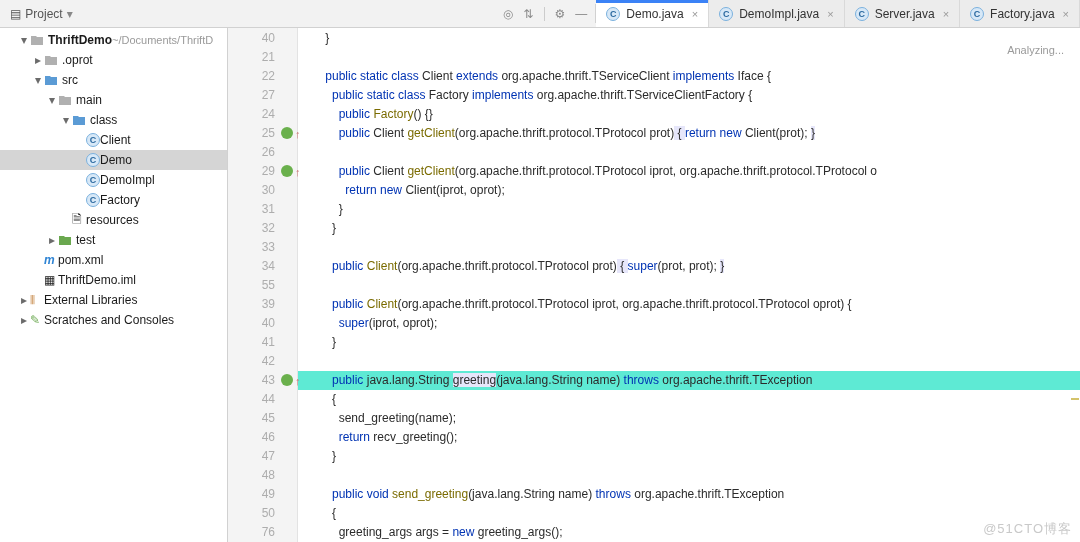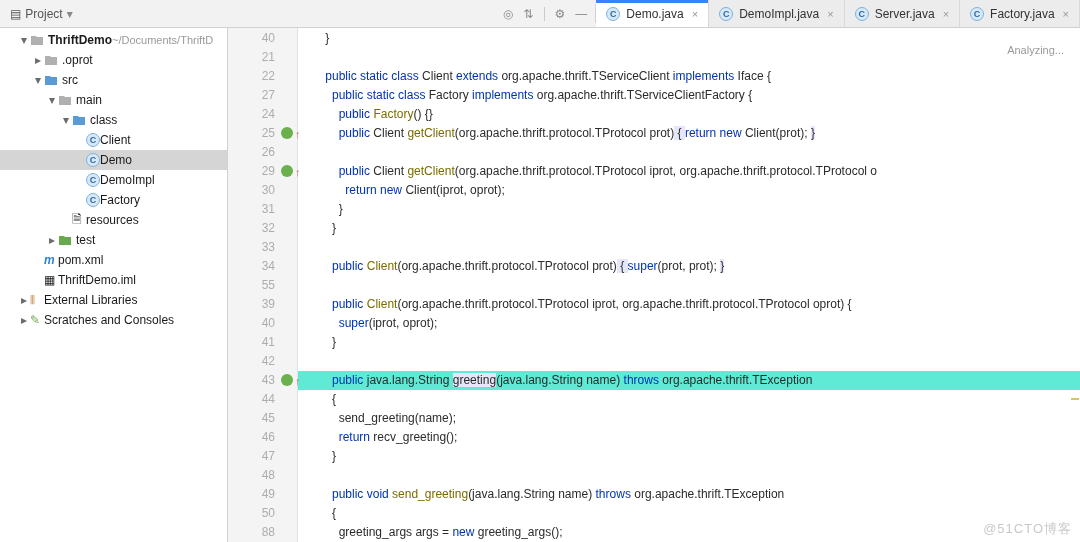--- a/index.html
+++ b/index.html
@@ -215,21 +215,21 @@
           <div class="gln">41</div>
           <div class="gln">42</div>
           <div class="gln">43<span class="gmark green"></span></div>
           <div class="gln">44</div>
           <div class="gln">45</div>
           <div class="gln">46</div>
           <div class="gln">47</div>
           <div class="gln">48</div>
           <div class="gln">49</div>
           <div class="gln">50</div>
-          <div class="gln">88</div>
+          <div class="gln">76</div>
         </div>
       <div class="code" id="code"><div class="cl">    }</div><div class="cl">&nbsp;</div><div class="cl">    <span class="kw">public static class</span> Client <span class="kw">extends</span> org.apache.thrift.TServiceClient <span class="kw">implements</span> Iface {</div><div class="cl">      <span class="kw">public static class</span> Factory <span class="kw">implements</span> org.apache.thrift.TServiceClientFactory<client> {</client></div><div class="cl">        <span class="kw">public</span> <span class="fn">Factory</span>() {}</div><div class="cl">        <span class="kw">public</span> Client <span class="fn">getClient</span>(org.apache.thrift.protocol.TProtocol prot)<span class="hlw"> { </span><span class="kw">return new</span> Client(prot); <span class="hlw">}</span></div><div class="cl">&nbsp;</div><div class="cl">        <span class="kw">public</span> Client <span class="fn">getClient</span>(org.apache.thrift.protocol.TProtocol iprot, org.apache.thrift.protocol.TProtocol o</div><div class="cl">          <span class="kw">return new</span> Client(iprot, oprot);</div><div class="cl">        }</div><div class="cl">      }</div><div class="cl">&nbsp;</div><div class="cl">      <span class="kw">public</span> <span class="fn">Client</span>(org.apache.thrift.protocol.TProtocol prot)<span class="hlw"> { </span><span class="kw">super</span>(prot, prot); <span class="hlw">}</span></div><div class="cl">&nbsp;</div><div class="cl">      <span class="kw">public</span> <span class="fn">Client</span>(org.apache.thrift.protocol.TProtocol iprot, org.apache.thrift.protocol.TProtocol oprot) {</div><div class="cl">        <span class="kw">super</span>(iprot, oprot);</div><div class="cl">      }</div><div class="cl">&nbsp;</div><div class="cl hl">      <span class="kw">public</span> java.lang.String <span class="hlw">greeting</span>(java.lang.String name) <span class="kw">throws</span> org.apache.thrift.TException</div><div class="cl">      {</div><div class="cl">        send_greeting(name);</div><div class="cl">        <span class="kw">return</span> recv_greeting();</div><div class="cl">      }</div><div class="cl">&nbsp;</div><div class="cl">      <span class="kw">public void</span> <span class="fn">send_greeting</span>(java.lang.String name) <span class="kw">throws</span> org.apache.thrift.TException</div><div class="cl">      {</div><div class="cl">        greeting_args args = <span class="kw">new</span> greeting_args();</div></div>
       <div class="status">Analyzing...</div>
       <div class="watermark">@51CTO博客</div>
     </div>
   </div>
 </div>
 
 <div class="sbar">
   <div class="mark" style="top:72%"></div>

